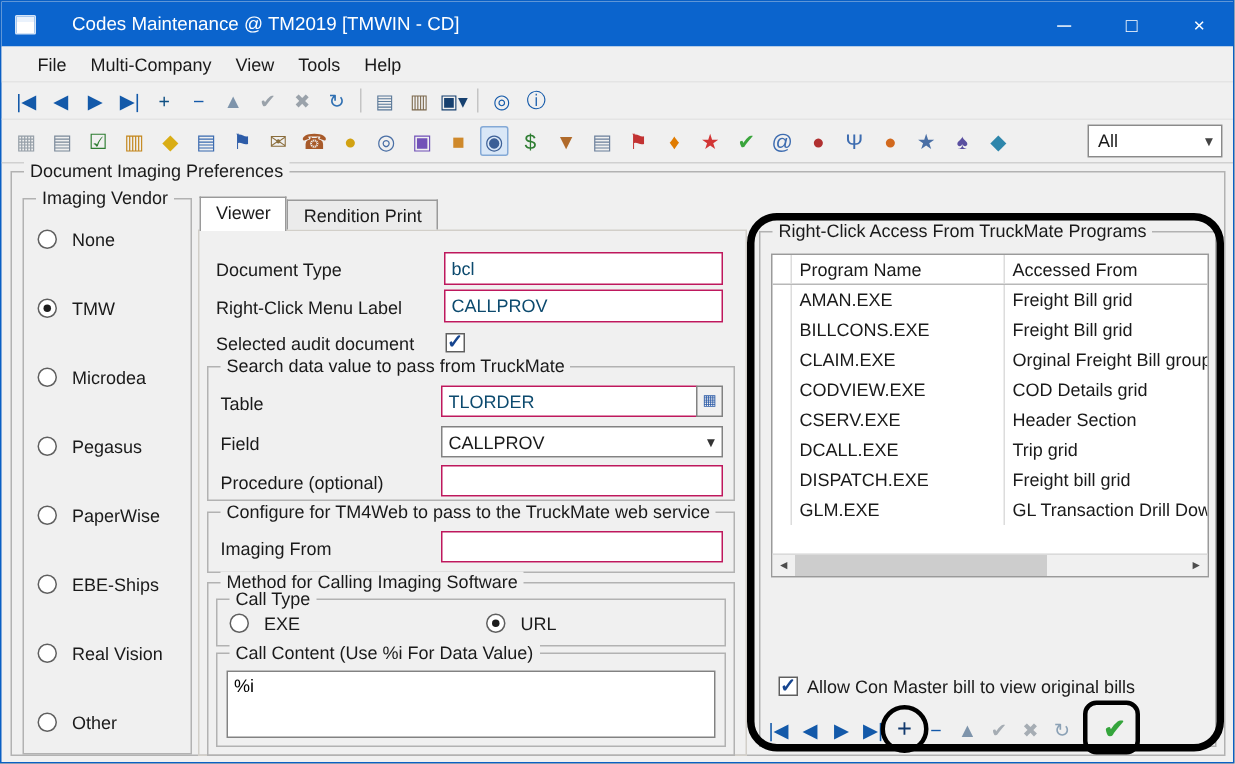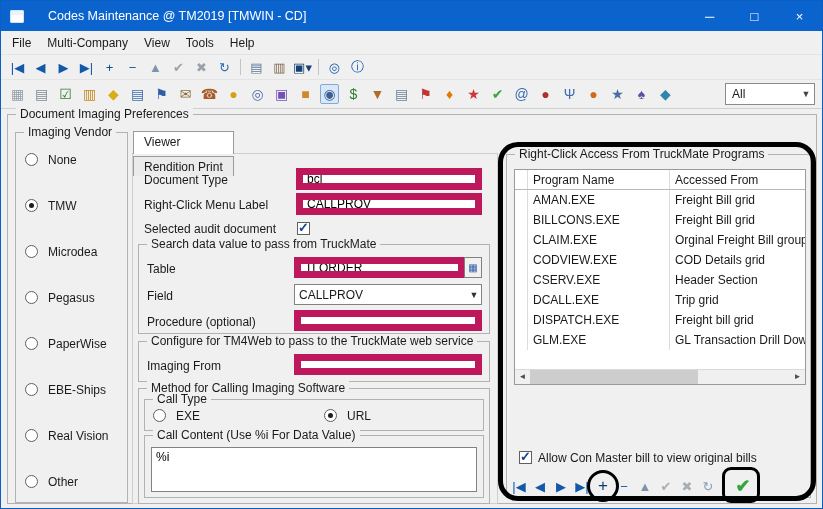--- a/index.html
+++ b/index.html
@@ -13,21 +13,21 @@
   
   .titlebar{ position:absolute; left:0; top:0; right:0; height:30px; background:#0b64cd;
     display:flex; align-items:center; color:#fff; }
   .app-icon{ width:14px; height:13px; margin-left:9px; background:linear-gradient(#eaf2fc 0 4px,#ffffff 4px);
     border:1px solid #d4e4f7; border-radius:1px; }
   .title{ margin-left:24px; font-size:12.5px; }
   .wbtns{ margin-left:auto; display:flex; height:100%; }
   .wbtn{ width:45px; height:100%; display:flex; align-items:center; justify-content:center; font-size:13px; color:#fff; }
 
   
-  .menubar{ position:absolute; top:30px; left:0; right:0; height:23px; display:flex; align-items:center; padding-left:3px; background:#f0f0f0; }
+  .menubar{ position:absolute; top:30px; left:0; right:0; height:23px; display:flex; align-items:center; padding-left:16px; background:#f0f0f0; }
   .menu-item{ padding:3px 8px; }
   .toolbar1{ position:absolute; top:53px; left:0; right:0; height:25px; display:flex; align-items:center; padding-left:5px; border-top:1px solid #e4e4e4; }
   .t1-icon{ min-width:23px; text-align:center; font-size:13px; }
   .t1-icon.sep{ min-width:9px; }
   .t1-icon.sep::after{ content:""; display:block; width:1px; height:16px; background:#c4c4c4; margin:0 auto; }
   .toolbar2{ position:absolute; top:78px; left:0; right:0; height:30px; display:flex; align-items:center; gap:5px; padding:0 7px;
     border-top:1px solid #e4e4e4; border-bottom:1px solid #d0d0d0; }
   .t2-icon{ width:19px; height:20px; display:flex; align-items:center; justify-content:center; font-size:14px; }
   .t2-icon.pressed{ background:#d9e7f7; border:1px solid #84a9d6; border-radius:2px; }
   .combo{ margin-left:auto; width:90px; height:22px; background:#fff; border:1px solid #8a8a8a; display:flex; align-items:center; padding-left:6px; }
@@ -38,28 +38,28 @@
   .group-label{ position:absolute; top:-8px; left:8px; background:#f0f0f0; padding:0 4px; white-space:nowrap; }
 
   
   .radio-row{ display:flex; align-items:flex-start; gap:10px; }
   .radio{ width:13px; height:13px; border:1px solid #5f5f5f; border-radius:50%; background:#fff; position:relative; flex:0 0 13px; }
   .radio-row.on .radio::after{ content:""; position:absolute; left:3px; top:3px; width:5px; height:5px; border-radius:50%; background:#1d1d1d; }
   .checkbox{ position:absolute; width:13px; height:13px; background:#fff; border:1px solid #5f5f5f; }
   .checkbox.on::after{ content:"✓"; position:absolute; left:0; top:-3px; font-size:13px; font-weight:700; color:#16458f; }
 
   
-  .tab-strip{ position:absolute; left:132px; top:132px; display:flex;flex-direction:column; }
+  .tab-strip{ position:absolute; left:132px; top:132px; display:flex; }
   .tab{ height:20px; padding:3px 10px 0; border:1px solid #9a9a9a; border-bottom:none; background:#ebebeb; }
   .tab.active{ background:#fff; position:relative; top:-2px; height:23px; z-index:2; }
   .tab-page{ position:absolute; left:131px; top:152px; width:366px; height:351px; border:1px solid #d2cfc9; }
 
   
-  .input{ position:absolute; background:#fff; border:7px solid #be185d; height:22px; padding:0 4px;
-    font:12px "Liberation Sans",sans-serif; color:#000000; }
+  .input{ position:absolute; background:#fff; border:1px solid #be185d; height:22px; padding:0 4px;
+    font:12px "Liberation Sans",sans-serif; color:#0c4a6e; }
   .fieldcombo{ position:absolute; background:#fff; border:1px solid #828282; display:flex; align-items:center; padding-left:4px; }
   .fieldcombo .arrow{ margin-left:auto; width:14px; text-align:center; color:#333; font-size:9px; }
   .mini-btn{ position:absolute; background:#f1f1f1; border:1px solid #828282; text-align:center; font-size:10px; color:#2d5ca8; line-height:19px; }
   .ta{ position:absolute; background:#fff; border:1px solid #828282; font:12px "Liberation Sans",sans-serif; padding:2px 4px; resize:none; }
 
   
   .grid{ position:absolute; left:513px; top:168px; width:292px; height:216px; background:#fff; border:1px solid #9a9a9a; overflow:hidden; }
   .g-row{ display:flex; height:20px; line-height:20px; white-space:nowrap; }
   .g-head{ border-bottom:1px solid #b8b8b8; }
   .g-c0{ width:13px; border-right:1px solid #dcdcdc; flex:0 0 13px; }

